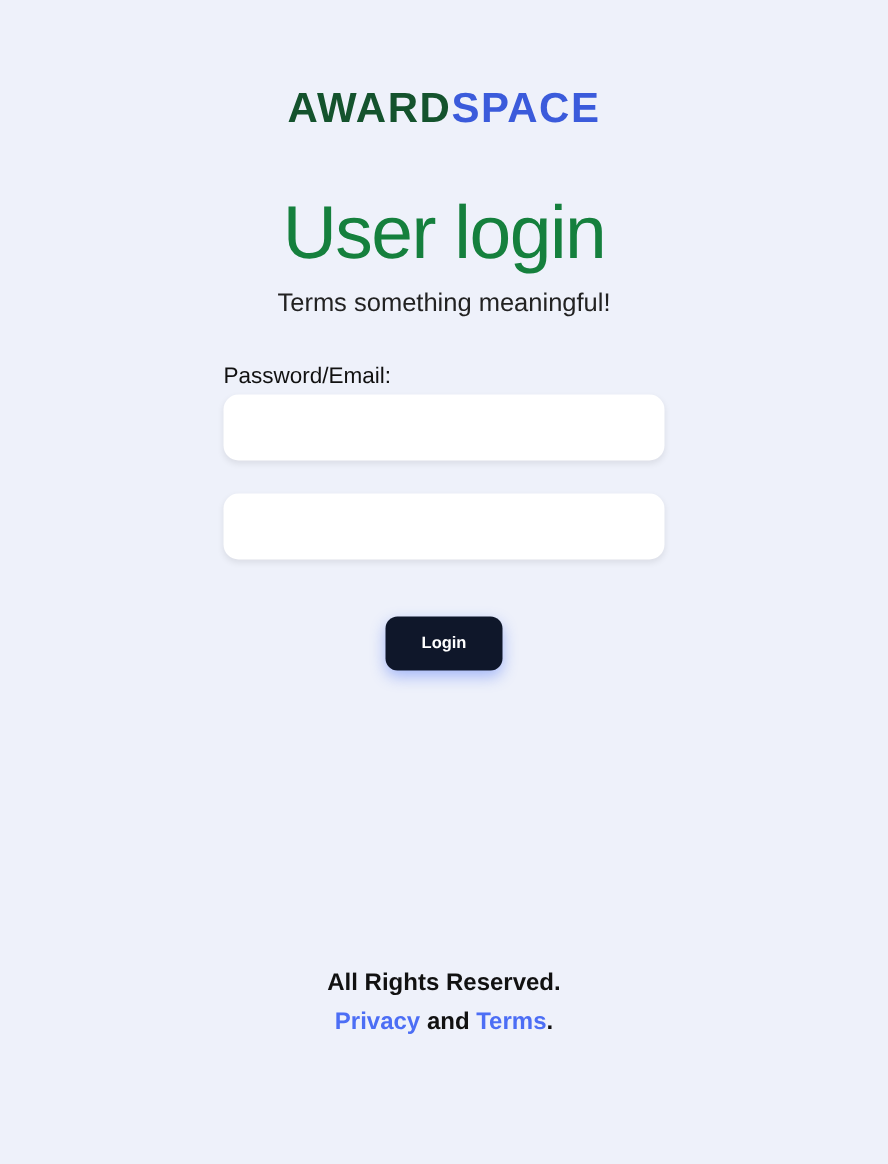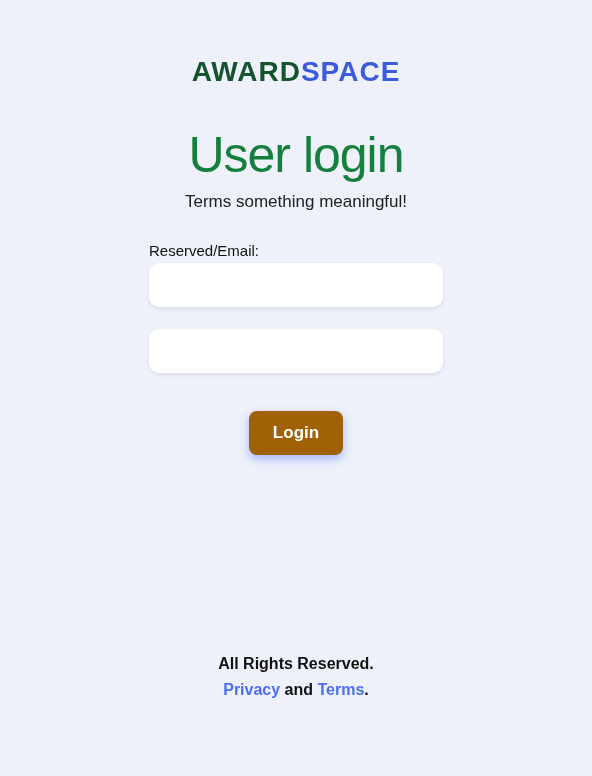--- a/index.html
+++ b/index.html
@@ -65,26 +65,26 @@
       font-size: 15px;
       box-shadow: 0 2px 4px rgba(0,0,0,0.08);
       outline: none;
     }
     .login-btn-wrap {
       display: flex;
       justify-content: center;
       margin-top: 38px;
     }
     .login-btn {
-      background: #a16207;
+      background: #0f172a;
       color: #ffffff;
       border: none;
       border-radius: 8px;
       padding: 12px 24px;
-      font-size: 17px;
+      font-size: 11px;
       font-weight: 700;
       cursor: pointer;
       box-shadow: 0 4px 10px rgba(53,96,246,0.4);
     }
     .links-section {
       margin-top: 86px;
       text-align: center;
       font-size: 16px;
       line-height: 1.6;
     }
@@ -125,21 +125,21 @@
 
 <div class="logo">
   <span class="logo-award">AWARD</span><span class="logo-space">SPACE</span>
 </div>
 
 <h1 class="heading">User login</h1>
 <div class="subtitle">Terms something meaningful!</div>
 
 <form class="form">
   <div class="field-group">
-    <label class="field-label">Reserved/Email:</label>
+    <label class="field-label">Password/Email:</label>
     <input type="text" class="text-input" style="">
   </div>
   <div class="field-group">
     <input type="password" class="text-input" style="">
   </div>
   <div class="login-btn-wrap">
     <button type="button" class="login-btn">Login</button>
   </div>
 </form>
 

